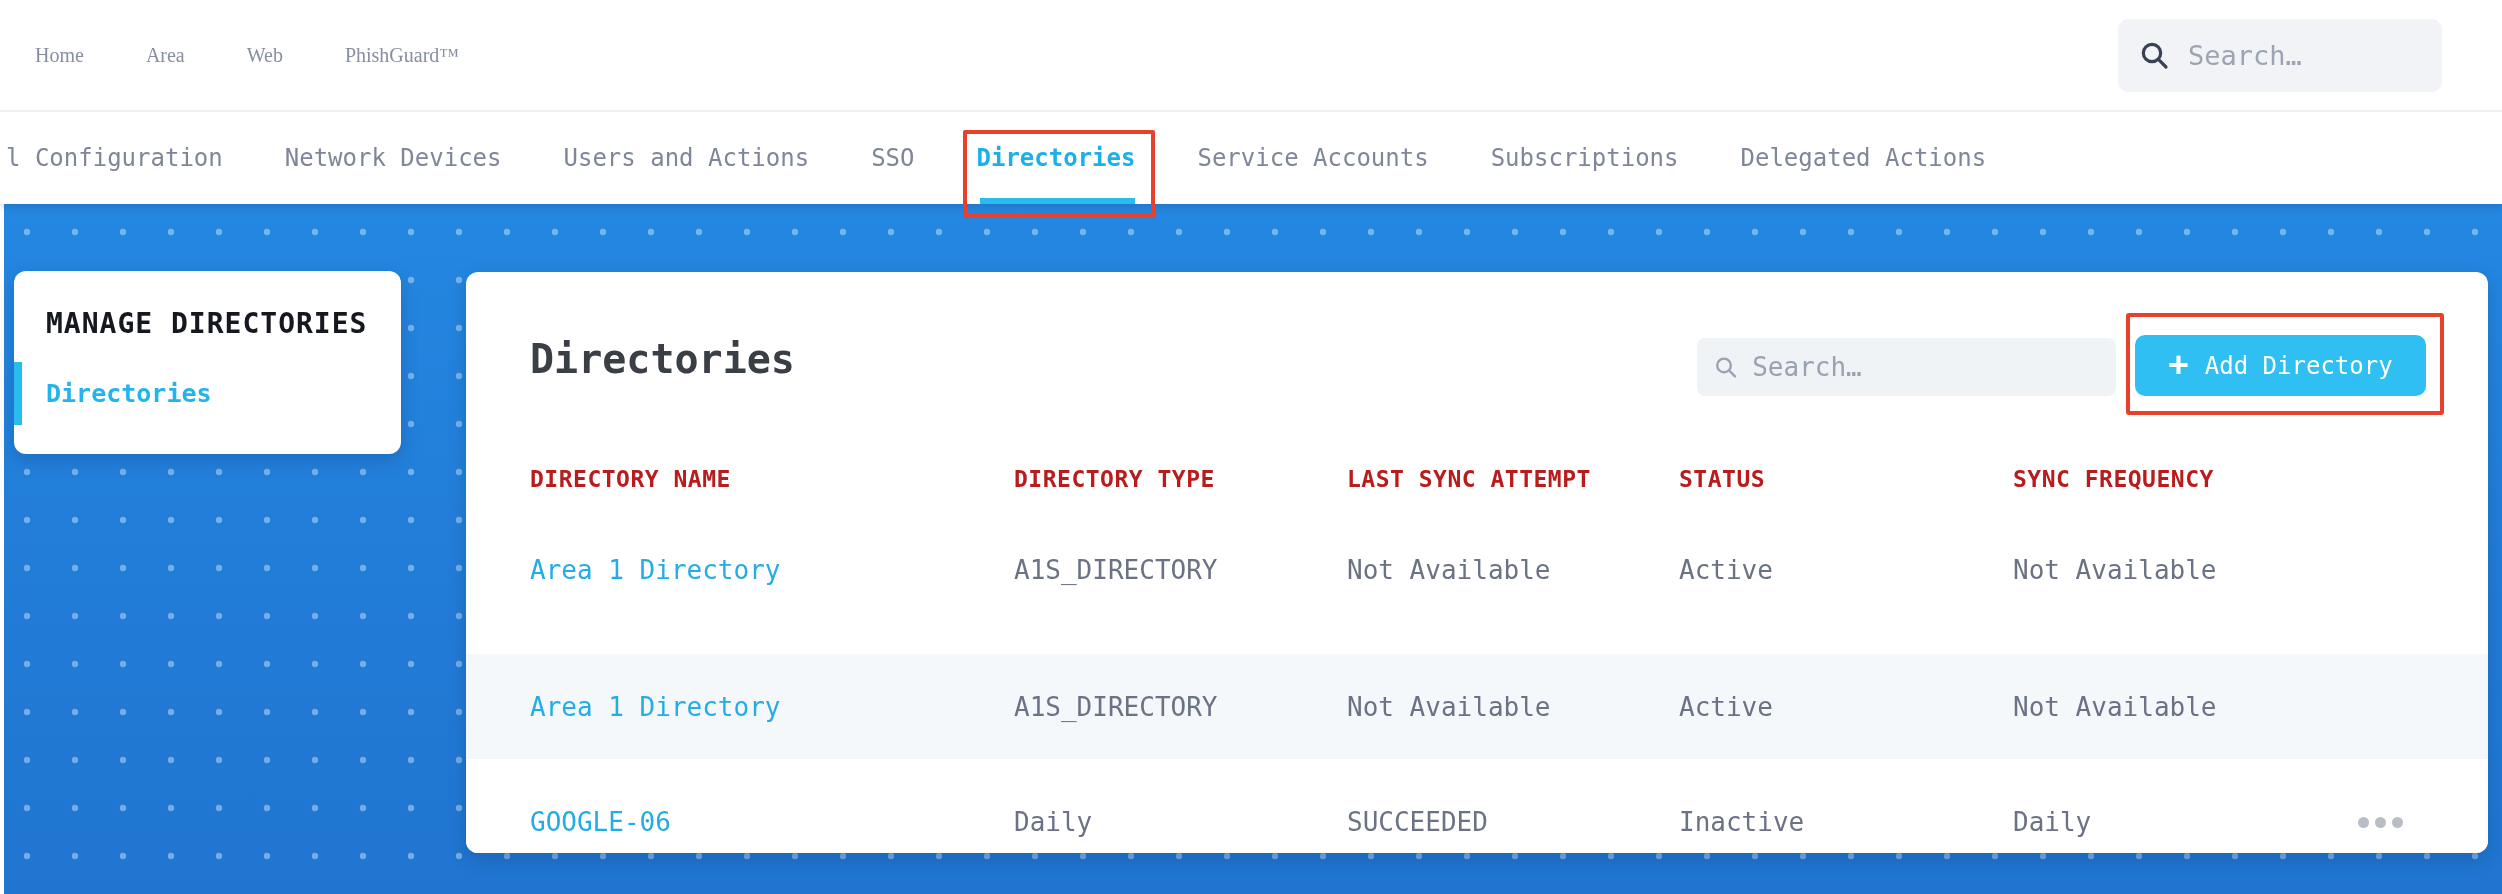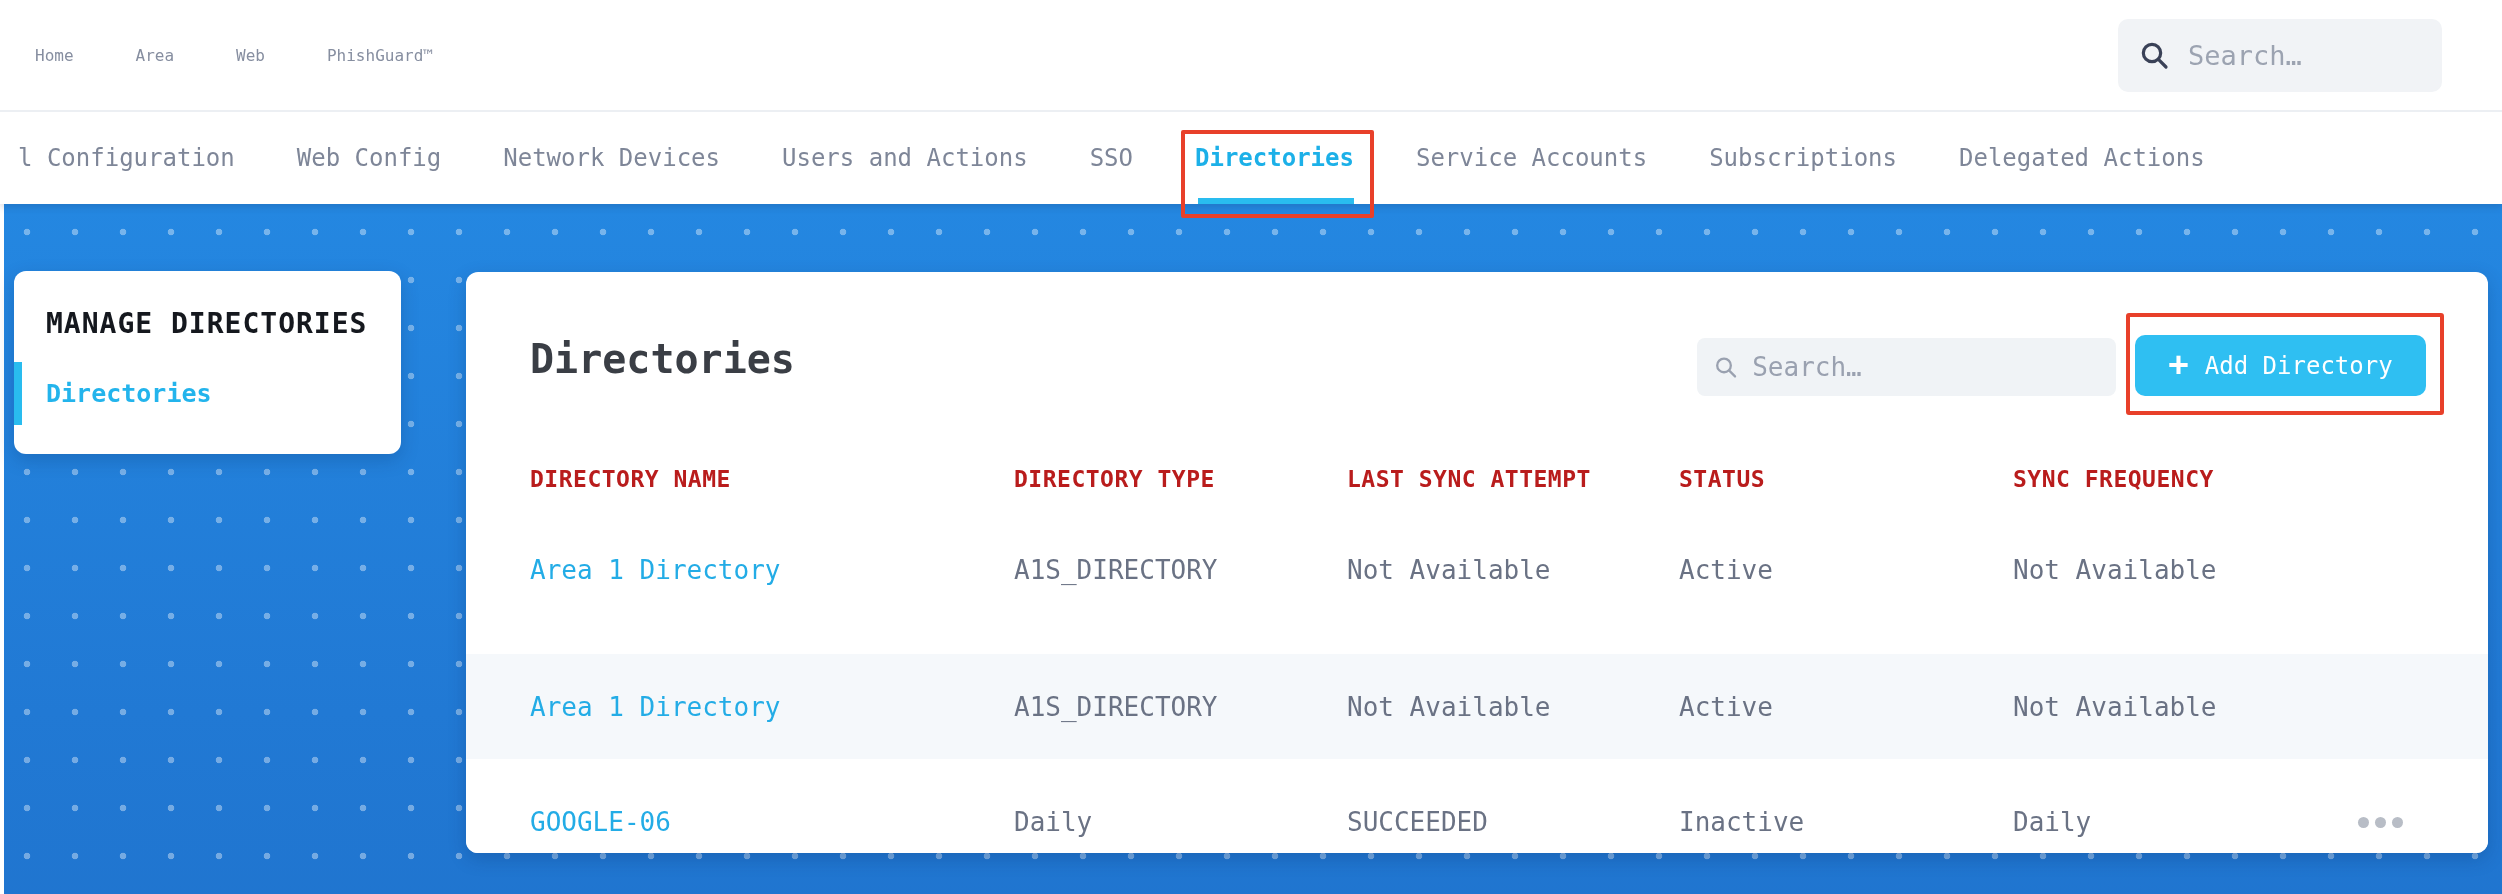--- a/index.html
+++ b/index.html
@@ -5,32 +5,32 @@
   * { margin:0; padding:0; box-sizing:border-box; }
   html,body { width:2502px; height:894px; overflow:hidden; background:#fff;
     font-family:"DejaVu Sans Mono","Liberation Mono",monospace; }
   .screen { position:relative; width:2502px; height:894px; }
 
   
   .topbar { position:absolute; top:0; left:0; width:100%; height:112px; background:#fff;
     border-bottom:2px solid #ECEFF3; display:flex; align-items:center;
     justify-content:space-between; padding:0 60px 0 35px; z-index:20; }
   .topnav { display:flex; gap:62px; align-items:center; }
-  .topnav-item { font-size:16px; color:#868EA0; cursor:pointer; white-space:nowrap; }
+  .topnav-item { font-size:20px; color:#868EA0; cursor:pointer; white-space:nowrap;font-family:Liberation Serif, serif; }
   .gsearch { width:324px; height:73px; background:#F1F3F6; border-radius:10px;
     display:flex; align-items:center; padding:0 20px; gap:18px; }
   .gsearch svg { flex:0 0 auto; }
   .gsearch input { border:none; outline:none; background:transparent; width:100%;
     font-family:inherit; font-size:27px; color:#3A4150; }
   .gsearch input::placeholder { color:#9CA3B1; }
 
   
   .nav2 { position:absolute; top:112px; left:0; width:100%; height:92px; background:#fff;
     z-index:10; box-shadow:0 3px 7px rgba(20,40,80,.18); }
-  .tabs { display:flex; gap:62px; height:100%; align-items:stretch; padding-left:18px; }
+  .tabs { display:flex; gap:62px; height:100%; align-items:stretch; padding-left:6px; }
   .tab { position:relative; display:flex; align-items:center; font-size:24px;
     color:#7E8698; cursor:pointer; white-space:nowrap; }
   .tab.active { color:#1CB0E8; font-weight:bold; }
   .tab .u { display:none; }
   .tab.active .u { display:block; position:absolute; left:3px; bottom:0;
     width:calc(100% - 3px); height:6px; background:#29BCEF; }
   .tab .anno { display:none; }
   .tab.annotated .anno { display:block; position:absolute; left:-14px; top:18px;
     width:calc(100% + 34px); height:88px; border:4px solid #E8402A; border-radius:2px;
     z-index:40; pointer-events:none; }
@@ -116,24 +116,20 @@
   </header>
 
   <nav class="nav2">
     <div class="tabs">
 
     <div class="tab">
           <span class="tab-label">l Configuration</span>
 
         </div>
         <div class="tab">
-          <span class="tab-label">Web Config</span>
-
-        </div>
-        <div class="tab">
           <span class="tab-label">Network Devices</span>
 
         </div>
         <div class="tab">
           <span class="tab-label">Users and Actions</span>
 
         </div>
         <div class="tab">
           <span class="tab-label">SSO</span>
 

